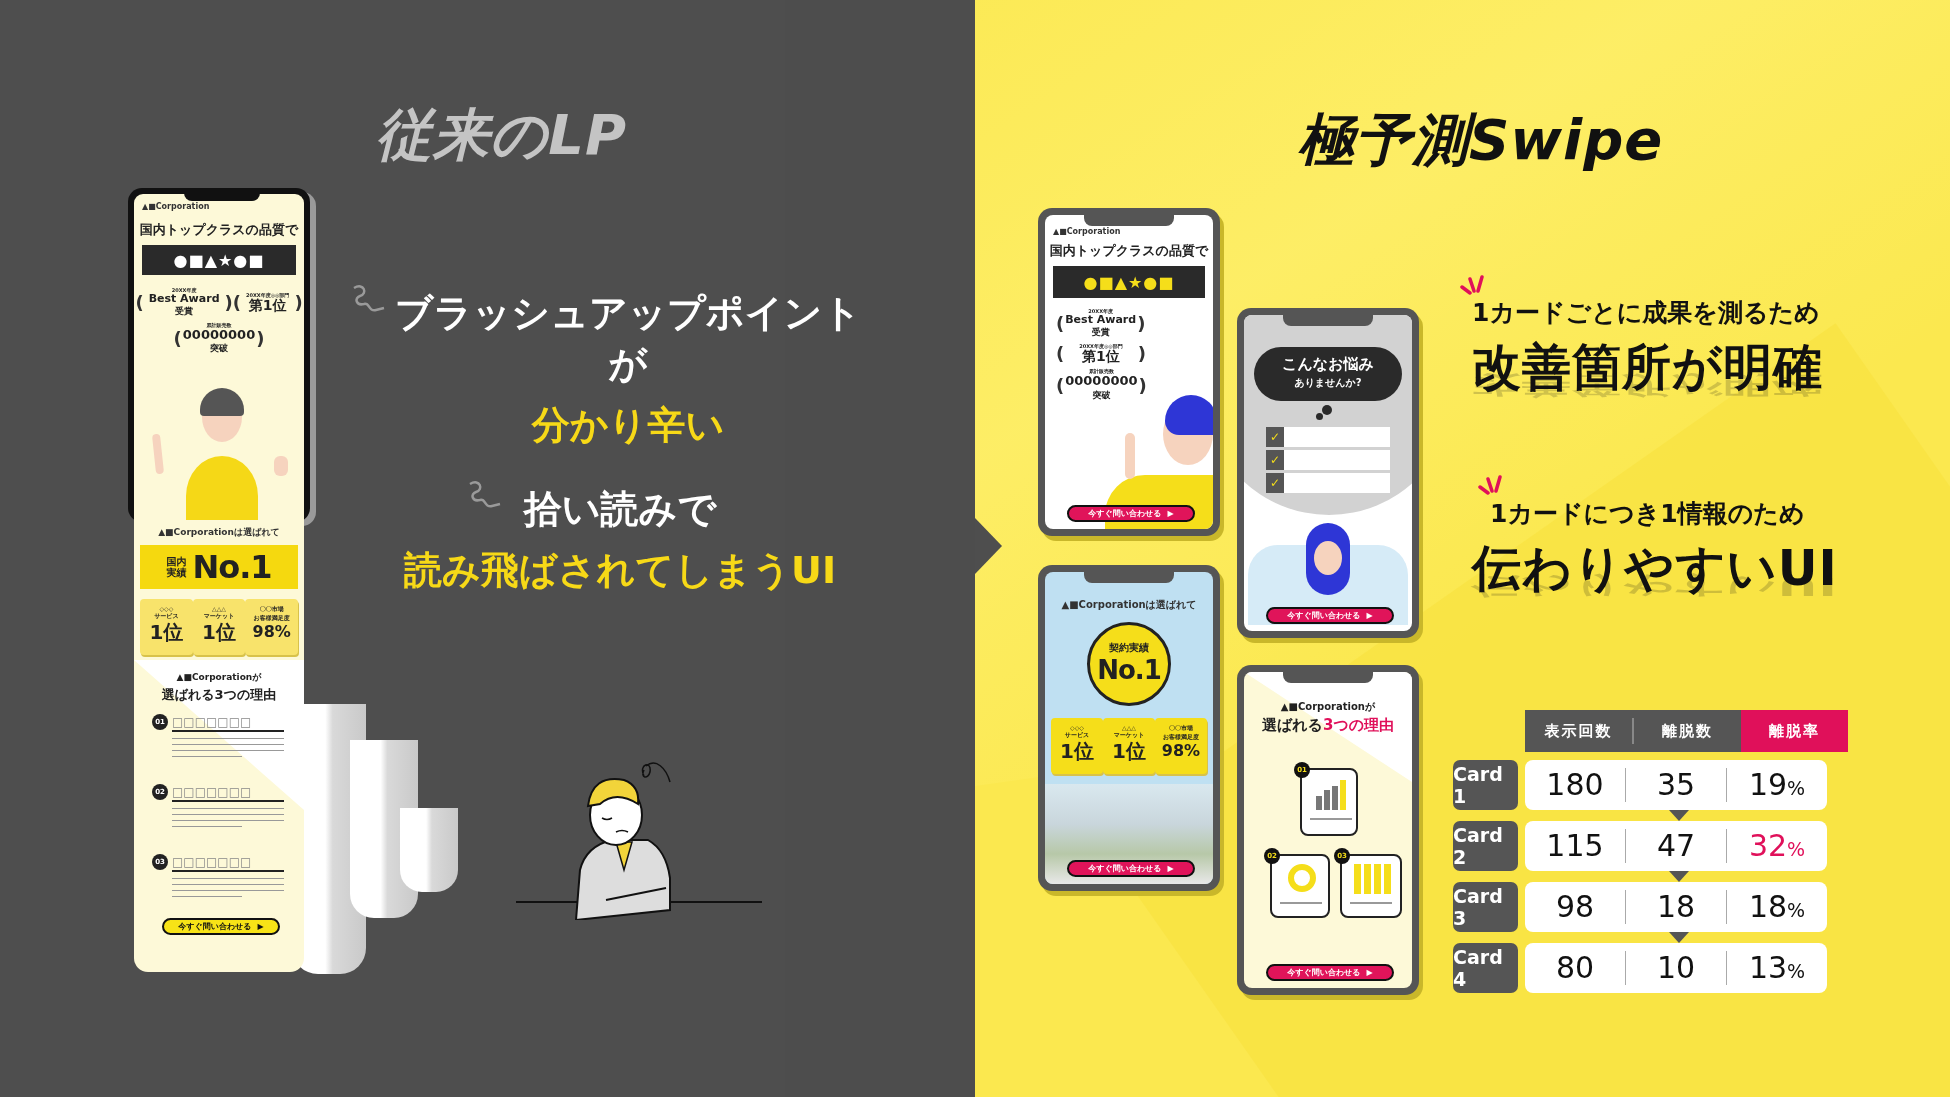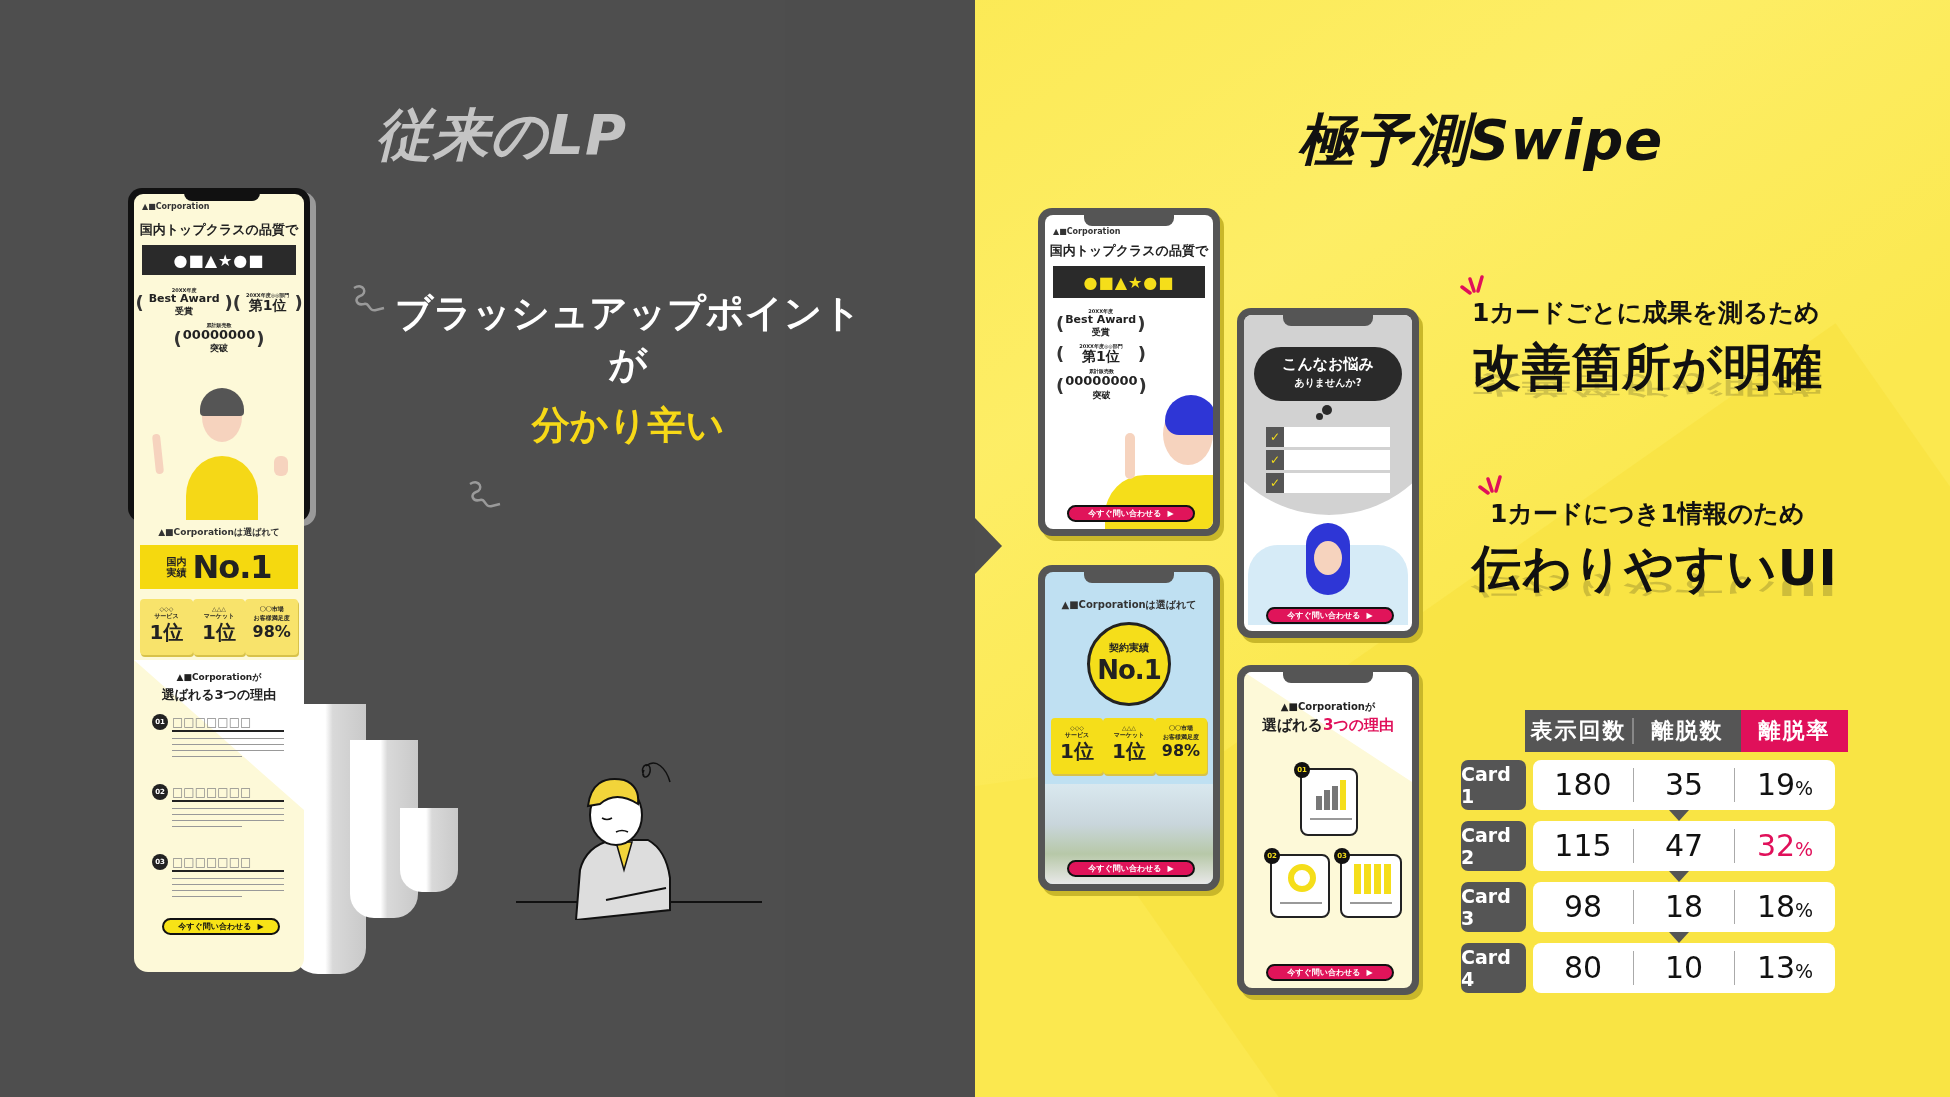--- a/index.html
+++ b/index.html
@@ -66,24 +66,24 @@
   
   .rt{position:absolute;font-weight:bold;color:#111}
   .rt .s{font-size:25px;display:block}
   .rt .b{font-size:49px;display:block;margin-top:6px;letter-spacing:1px}
   .rt .refl{font-size:49px;display:block;transform:scaleY(-0.5);transform-origin:top;opacity:.18;margin-top:0;height:10px;letter-spacing:1px}
   .burst{position:absolute;width:30px;height:24px}
 
   
   .tbl{position:absolute;left:1453px;top:710px;width:395px}
   .thead{position:absolute;left:72px;top:0;width:323px;height:42px;background:#555;display:flex}
-  .thead div{flex:1;color:#fff;font-size:22px;font-weight:bold;display:flex;align-items:center;justify-content:center;letter-spacing:2px}
+  .thead div{flex:1;color:#fff;font-size:15px;font-weight:bold;display:flex;align-items:center;justify-content:center;letter-spacing:2px}
   .thead div.sep{border-right:2px solid #888;margin:8px 0}
   .thead .hot{background:#e0105a}
-  .trow{position:absolute;left:8px;width:395px;height:50px}
+  .trow{position:absolute;left:0;width:395px;height:50px}
   .trow .lab{position:absolute;left:0;top:0;width:65px;height:50px;background:#555;border-radius:7px;color:#fff;font-size:19px;font-weight:bold;display:flex;align-items:center;justify-content:center}
   .trow .cells{position:absolute;left:72px;top:0;width:302px;height:50px;background:#fff;border-radius:8px;display:flex;align-items:center}
   .trow .cells div{flex:1;text-align:center;font-size:30px;font-weight:normal;color:#111;height:34px;line-height:34px}
   .trow .cells div.sep{border-right:1px solid #aaa}
   .trow .cells .pct small{font-size:19px}
   .trow .cells .hot{color:#e0105a}
   .down{position:absolute;width:0;height:0;border-left:10px solid transparent;border-right:10px solid transparent;border-top:11px solid #555}
 </style>
 </head>
 <body>
@@ -95,20 +95,24 @@
     <path d="M4 6 C14 0,18 12,10 14 C4 16,6 24,14 22 C20 20,18 30,26 28 L34 26" fill="none" stroke="#9a9a9a" stroke-width="2.5"></path>
   </svg>
   <div class="pt" style="left:388px;top:288px;width:480px">
     <span class="w">ブラッシュアップポイントが</span>
     <span class="y">分かり辛い</span>
   </div>
 
   <svg class="swirl" style="left:466px;top:478px" viewBox="0 0 36 36">
     <path d="M4 6 C14 0,18 12,10 14 C4 16,6 24,14 22 C20 20,18 30,26 28 L34 26" fill="none" stroke="#9a9a9a" stroke-width="2.5"></path>
   </svg>
+  <div class="pt" style="left:400px;top:484px;width:440px">
+    <span class="w">拾い読みで</span>
+    <span class="y">読み飛ばされてしまうUI</span>
+  </div>
 
   <div class="curl" style="left:292px;top:704px;width:74px;height:270px"></div>
   <div class="curl" style="left:350px;top:740px;width:68px;height:178px;border-radius:0 0 24px 24px"></div>
   <div class="curl" style="left:400px;top:808px;width:58px;height:84px;border-radius:0 0 22px 22px"></div>
 
   <div class="lphone">
     <div class="notch"></div>
     <div class="scr">
       <div class="corp">▲■Corporation</div>
       <div class="lhead">国内トップクラスの品質で</div>

